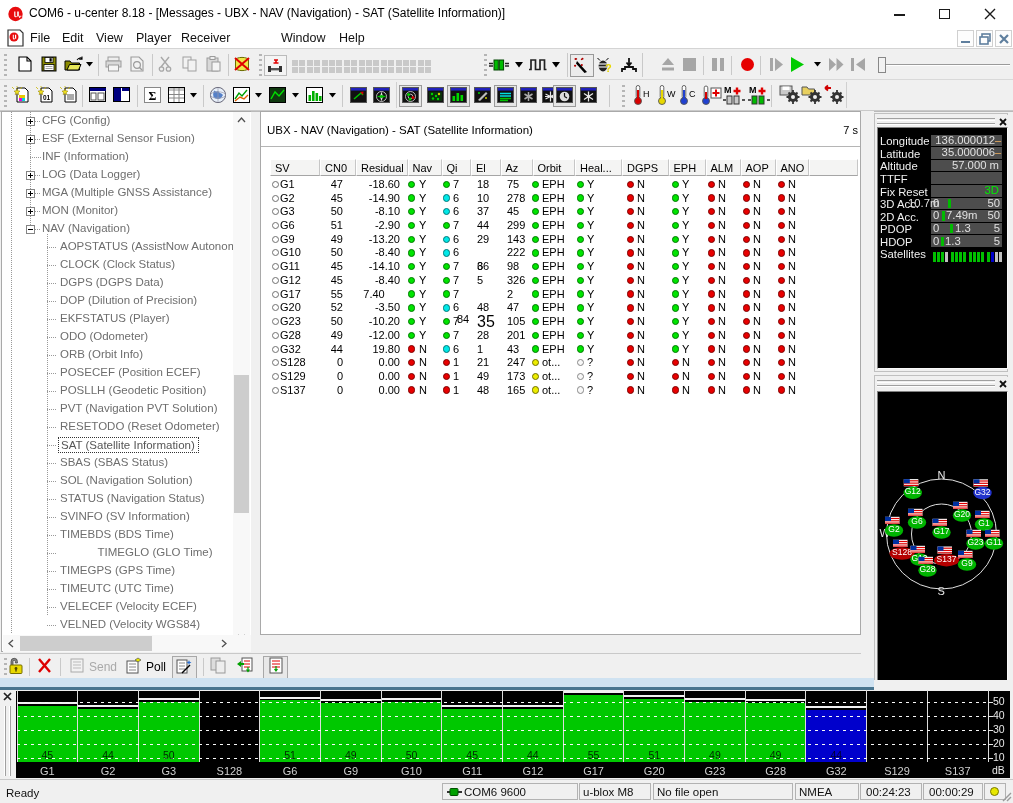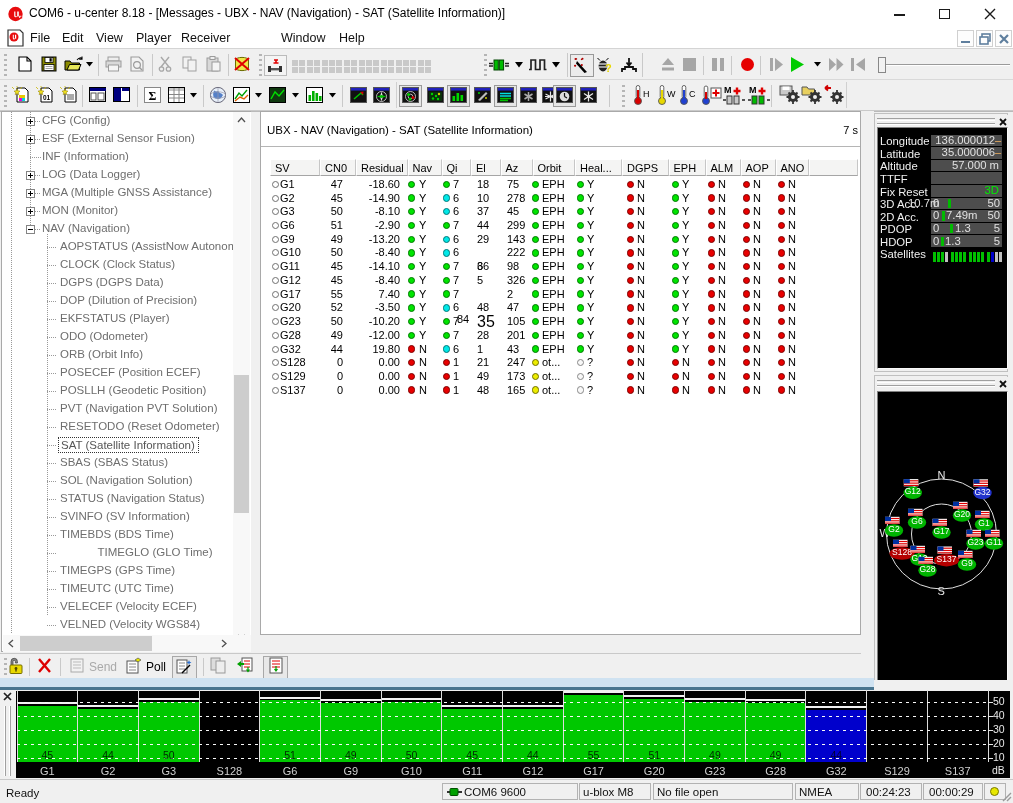--- a/index.html
+++ b/index.html
@@ -752,21 +752,21 @@
     <span class="t" style="left:682px;top:273.90000000000003px;font-size:11px;color:#000;line-height:13px;">Y</span>
     <span style="left:707.5px;top:276.70000000000005px;width:7.4px;height:7.4px;border-radius:50%;background:#e80000;border:1px solid #7c0000;"></span>
     <span class="t" style="left:718px;top:273.90000000000003px;font-size:11px;color:#000;line-height:13px;">N</span>
     <span style="left:742.5px;top:276.70000000000005px;width:7.4px;height:7.4px;border-radius:50%;background:#e80000;border:1px solid #7c0000;"></span>
     <span class="t" style="left:753px;top:273.90000000000003px;font-size:11px;color:#000;line-height:13px;">N</span>
     <span style="left:777.5px;top:276.70000000000005px;width:7.4px;height:7.4px;border-radius:50%;background:#e80000;border:1px solid #7c0000;"></span>
     <span class="t" style="left:788px;top:273.90000000000003px;font-size:11px;color:#000;line-height:13px;">N</span>
     <span style="left:271.5px;top:290.62px;width:7px;height:7px;border-radius:50%;background:#fff;border:1px solid #707070;"></span>
     <span class="t" style="left:280px;top:287.62px;font-size:11px;color:#000;line-height:13px;">G17</span>
     <span class="t" style="left:320px;top:287.62px;width:23px;text-align:right;font-size:11px;color:#000;line-height:13px;">55</span>
-    <span class="t" style="left:348px;top:287.62px;width:52px;text-align:right;font-size:11px;color:#000;line-height:13px;">7.40</span>
+    <span class="t" style="left:348px;top:287.62px;width:52px;text-align:center;font-size:11px;color:#000;line-height:13px;">7.40</span>
     <span style="left:407.5px;top:290.42px;width:7.4px;height:7.4px;border-radius:50%;background:#00e400;border:1px solid #007700;"></span>
     <span class="t" style="left:419px;top:287.62px;font-size:11px;color:#000;line-height:13px;">Y</span>
     <span style="left:442.5px;top:290.42px;width:7.4px;height:7.4px;border-radius:50%;background:#00e400;border:1px solid #007700;"></span>
     <span class="t" style="left:453px;top:287.62px;font-size:11px;color:#000;line-height:13px;">7</span>
     <span class="t" style="left:457px;top:287.62px;font-size:11px;color:#000;line-height:13px;margin-top:25px;">84</span>
     <span class="t" style="left:507px;top:287.62px;font-size:11px;color:#000;line-height:13px;">2</span>
     <span style="left:531.5px;top:290.42px;width:7.4px;height:7.4px;border-radius:50%;background:#00e400;border:1px solid #007700;"></span>
     <span class="t" style="left:542px;top:287.62px;font-size:11px;color:#000;line-height:13px;">EPH</span>
     <span style="left:576.5px;top:290.42px;width:7.4px;height:7.4px;border-radius:50%;background:#00e400;border:1px solid #007700;"></span>
     <span class="t" style="left:587px;top:287.62px;font-size:11px;color:#000;line-height:13px;">Y</span>

